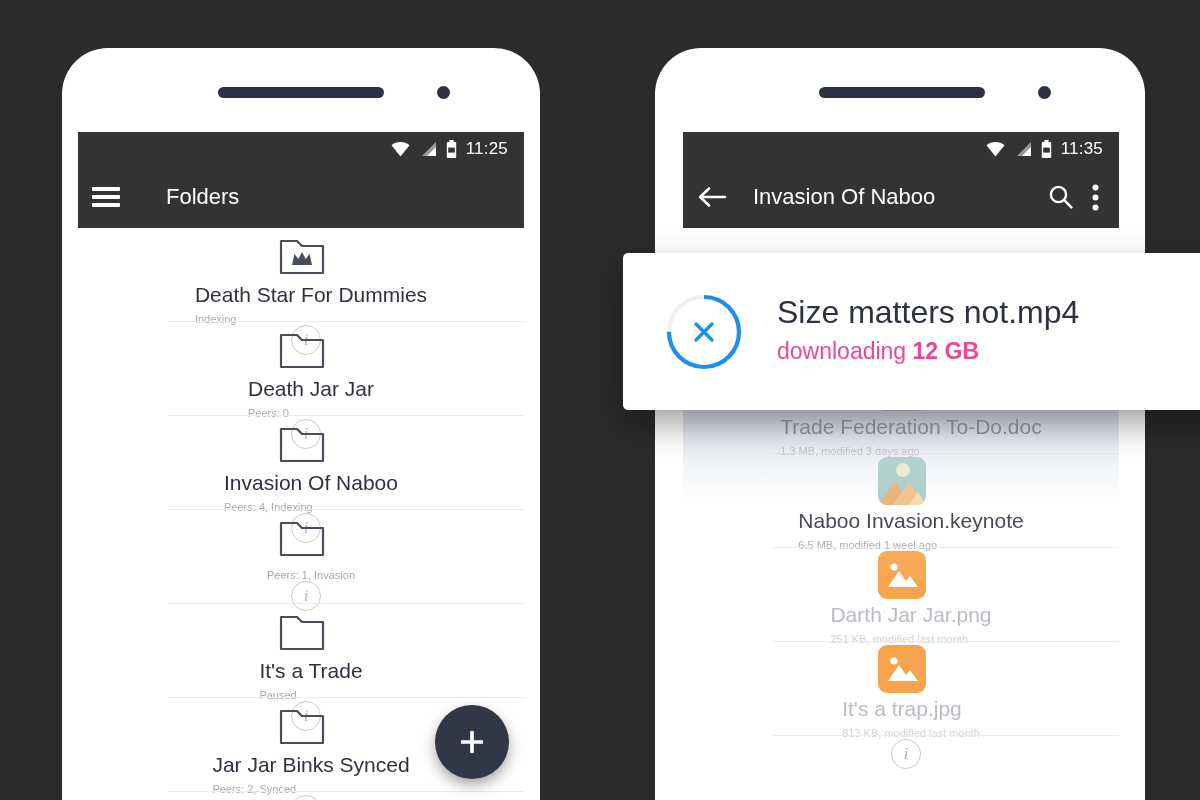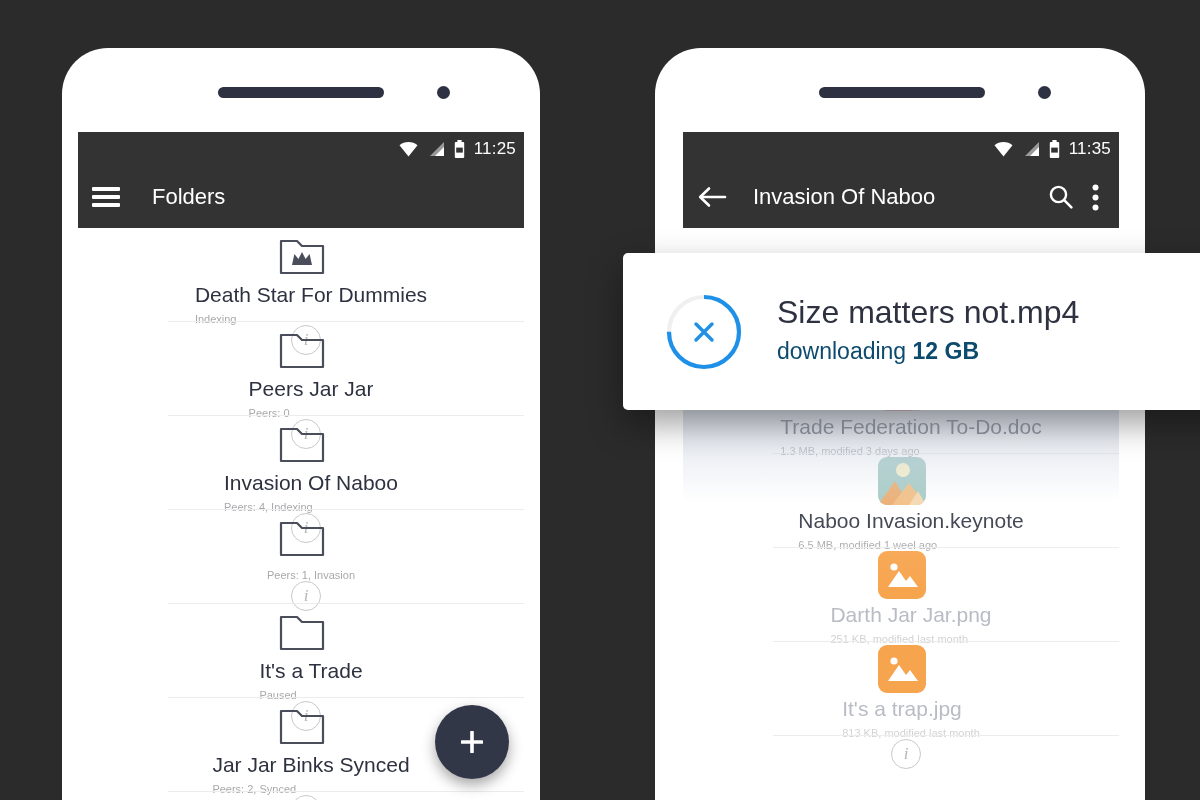--- a/index.html
+++ b/index.html
@@ -42,38 +42,38 @@
   .screen-left  { left: 16px; top: 84px; width: 446px; height: 716px; }
   .screen-right { left: 28px; top: 84px; width: 436px; height: 716px; }
 
   
   .statusbar {
     height: 34px;
     background: #333333;
     display: flex;
     align-items: center;
     justify-content: flex-end;
-    padding-right: 8px;
+    padding-right: 16px;
     gap: 9px;
   }
   .sb-time {
     color: #ffffff;
     font-size: 17px;
     letter-spacing: .2px;
   }
   .sb-icon { display: block; }
 
   
   .appbar {
     height: 62px;
     background: #333333;
     display: flex;
     align-items: center;
     padding: 0 14px;
-    gap: 18px;
+    gap: 32px;
   }
   .appbar-title {
     color: #ffffff;
     font-size: 22px;
     font-weight: 400;
     flex: 1;
     white-space: nowrap;
   }
   .appbar-title.centered { text-align: left; margin-left: 14px; }
   .hamburger { width: 28px; height: 20px; display: flex; flex-direction: column; justify-content: space-between; cursor: pointer; }
@@ -156,21 +156,21 @@
     align-items: center;
     padding-left: 42px;
     gap: 34px;
   }
   .dlg-text { padding-bottom: 4px; }
   .dlg-title {
     font-size: 32px; color: #2e3240; font-weight: 400;
     line-height: 1.15; white-space: nowrap;
   }
   .dlg-sub {
-    font-size: 23px; color: #0c4a6e; margin-top: 8px; white-space: nowrap;
+    font-size: 23px; color: #ec4899; margin-top: 8px; white-space: nowrap;
   }
   .dlg-sub b { font-weight: 700; }
   .progress-ring { width: 78px; height: 78px; position: relative; flex: 0 0 78px; }
 </style>
 </head>
 <body>
 
 <div id="stage">
 
   <div class="phone phone-left">
@@ -221,21 +221,21 @@
           <div class="divider"></div>
         </div>
 
         <div class="row">
           <div class="row-icon">
             <svg width="46" height="40" viewBox="0 0 46 40">
               <path d="M2 6 h16 l5 5 h21 v27 H2 Z" fill="none" stroke="#4a4e5a" stroke-width="2.2" stroke-linejoin="round"></path>
             </svg>
           </div>
           <div class="row-text">
-            <div class="row-title">Peers Jar Jar</div>
+            <div class="row-title">Death Jar Jar</div>
             <div class="row-sub">Peers: 0</div>
           </div>
           <div class="info-btn">i</div>
           <div class="divider"></div>
         </div>
 
         <div class="row">
           <div class="row-icon">
             <svg width="46" height="40" viewBox="0 0 46 40">
               <path d="M2 6 h16 l5 5 h21 v27 H2 Z" fill="none" stroke="#4a4e5a" stroke-width="2.2" stroke-linejoin="round"></path>

